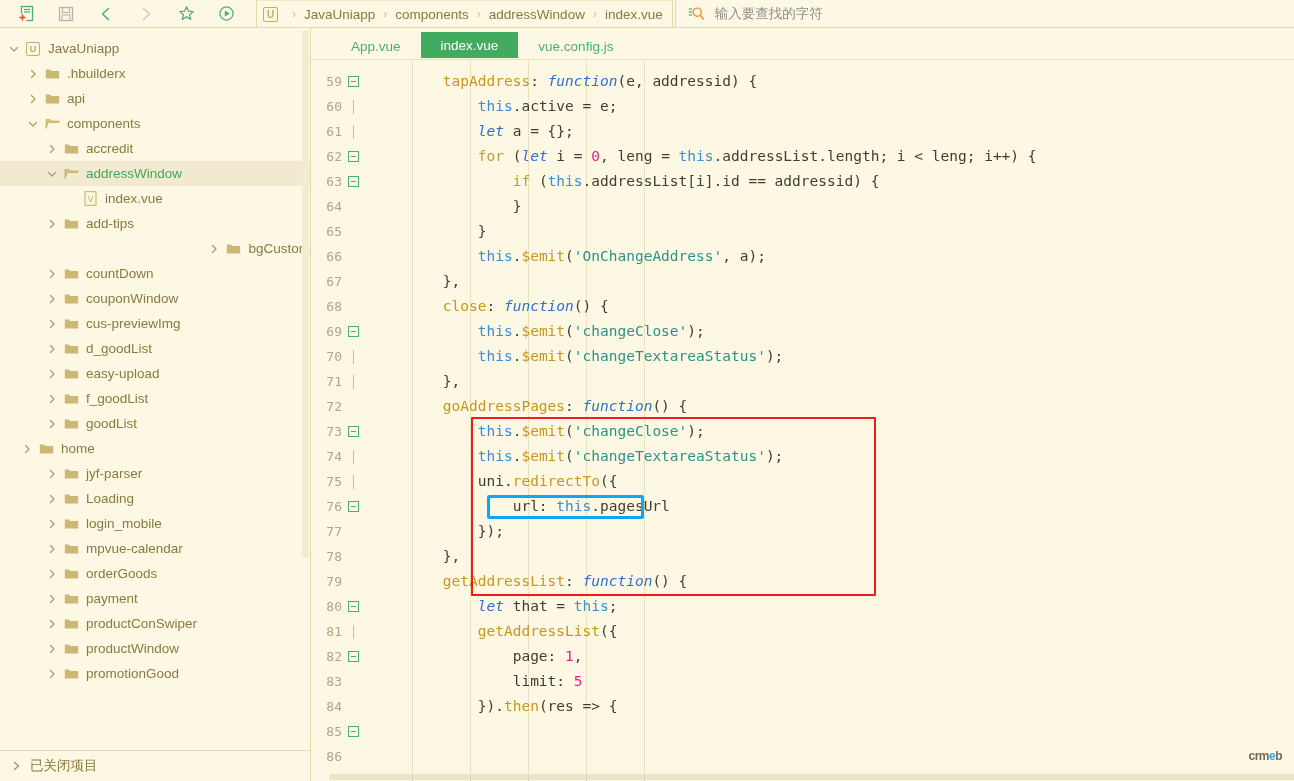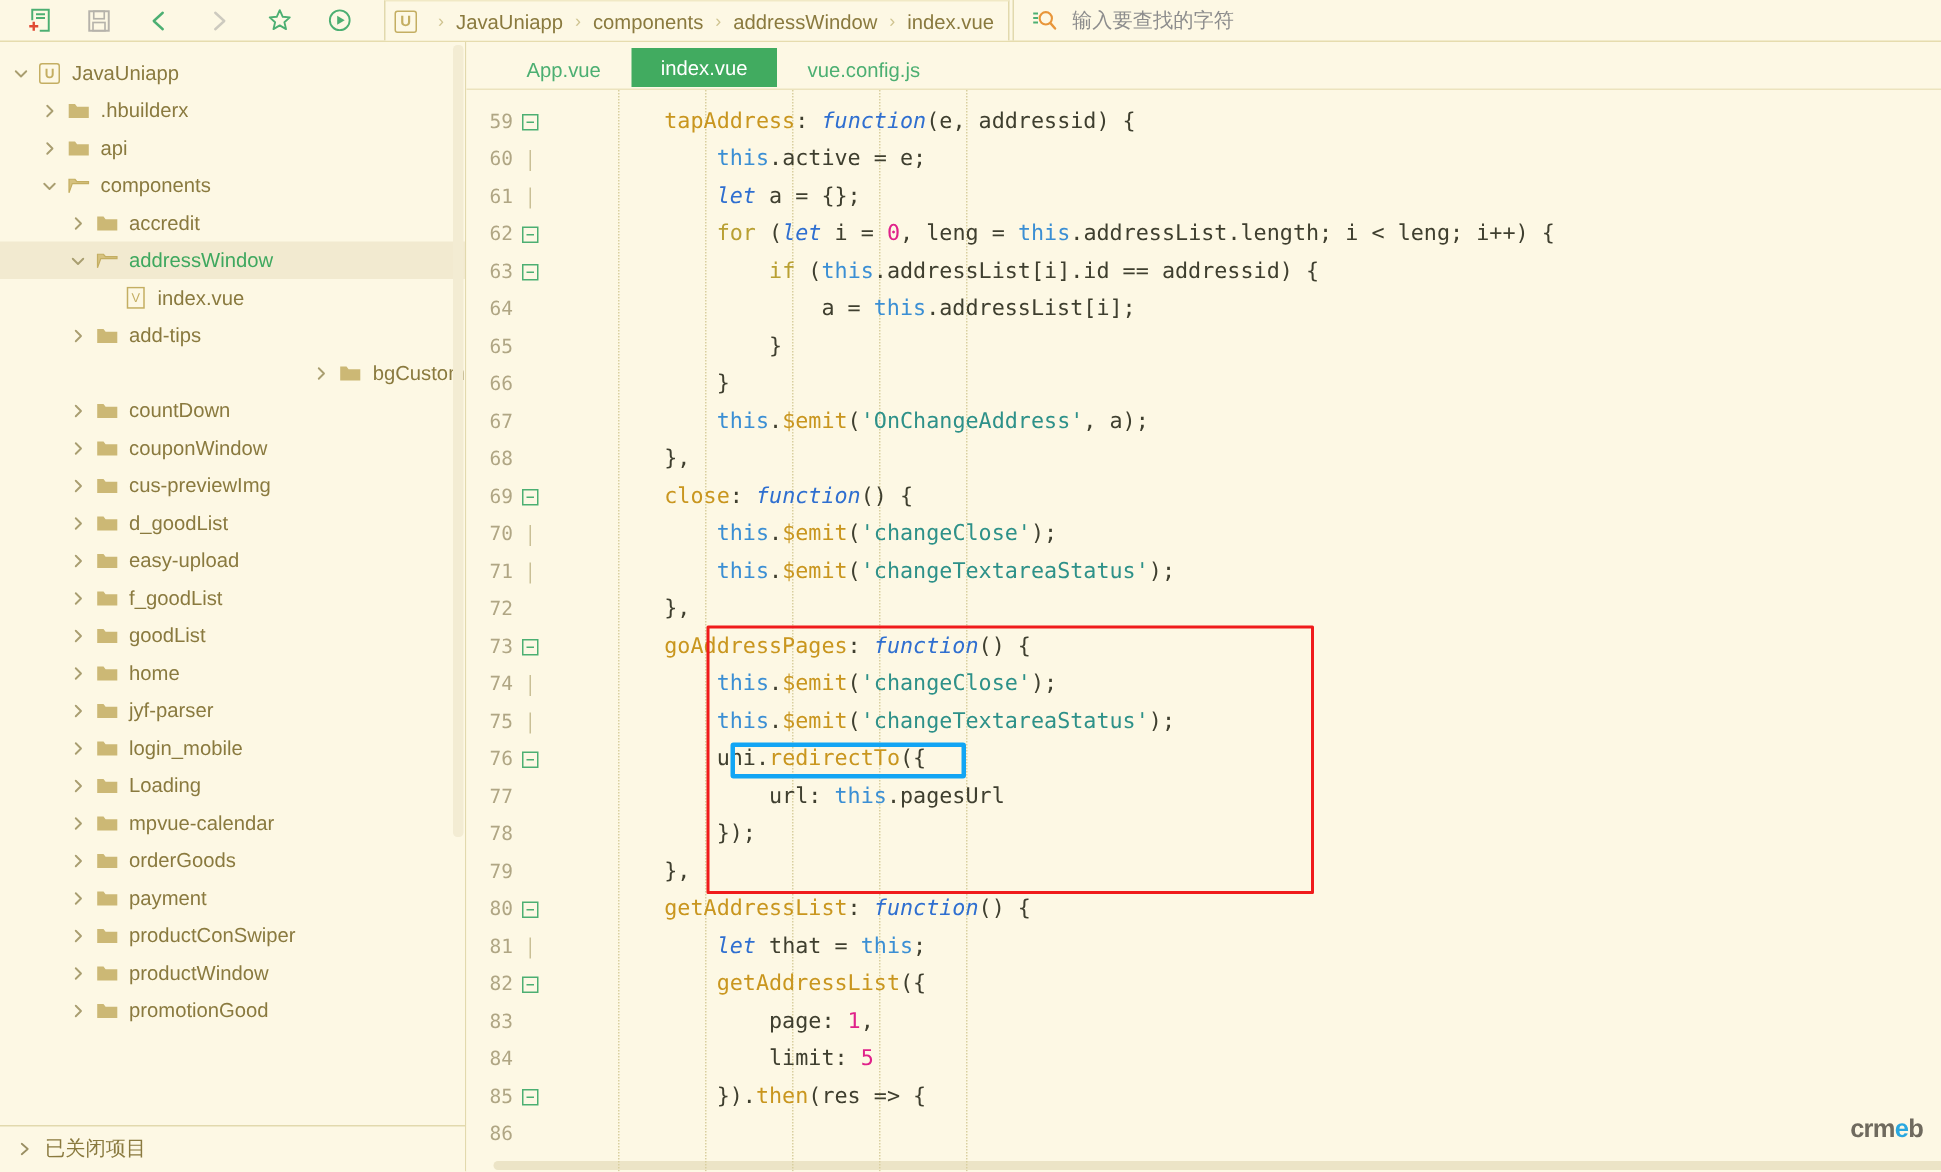--- a/index.html
+++ b/index.html
@@ -310,21 +310,21 @@
     z-index: 6;
     pointer-events: none;
     border-radius: 2px;
   }
 
   .watermark {
     position: absolute;
     right: 12px;
     bottom: 18px;
     font-family: "Liberation Sans", sans-serif;
-    font-size: 17px;
+    font-size: 12px;
     font-weight: bold;
     color: #6f6a5e;
     letter-spacing: -0.5px;
     z-index: 8;
     user-select: none;
     text-align: center;
   }
   .watermark .e { color: #29a8e0; }
 
   .editor-hscroll {
@@ -622,21 +622,21 @@
                 <polyline points="3.5,1.5 7,5 3.5,8.5" fill="none" stroke="#a99e70" stroke-width="1.25" stroke-linecap="round" stroke-linejoin="round"></polyline>
               </svg>
             </span>
             <span class="ico">
               <svg width="15" height="13" viewBox="0 0 15 13">
                 <path d="M0.8 11.6 V2.4 h4.2 l1.4 1.7 H14.2 v7.5 Z" fill="#ccb875"></path>
               </svg>
             </span>
             <span class="node-label">goodList</span>
           </div>
-          <div class="node" style="padding-left: 44px;">
+          <div class="node" style="padding-left: 19px;">
             <span class="arrow">
               <svg width="10" height="10" viewBox="0 0 10 10">
                 <polyline points="3.5,1.5 7,5 3.5,8.5" fill="none" stroke="#a99e70" stroke-width="1.25" stroke-linecap="round" stroke-linejoin="round"></polyline>
               </svg>
             </span>
             <span class="ico">
               <svg width="15" height="13" viewBox="0 0 15 13">
                 <path d="M0.8 11.6 V2.4 h4.2 l1.4 1.7 H14.2 v7.5 Z" fill="#ccb875"></path>
               </svg>
             </span>
@@ -659,34 +659,34 @@
             <span class="arrow">
               <svg width="10" height="10" viewBox="0 0 10 10">
                 <polyline points="3.5,1.5 7,5 3.5,8.5" fill="none" stroke="#a99e70" stroke-width="1.25" stroke-linecap="round" stroke-linejoin="round"></polyline>
               </svg>
             </span>
             <span class="ico">
               <svg width="15" height="13" viewBox="0 0 15 13">
                 <path d="M0.8 11.6 V2.4 h4.2 l1.4 1.7 H14.2 v7.5 Z" fill="#ccb875"></path>
               </svg>
             </span>
+            <span class="node-label">Loading</span>
+          </div>
+          <div class="node" style="padding-left: 44px;">
+            <span class="arrow">
+              <svg width="10" height="10" viewBox="0 0 10 10">
+                <polyline points="3.5,1.5 7,5 3.5,8.5" fill="none" stroke="#a99e70" stroke-width="1.25" stroke-linecap="round" stroke-linejoin="round"></polyline>
+              </svg>
+            </span>
+            <span class="ico">
+              <svg width="15" height="13" viewBox="0 0 15 13">
+                <path d="M0.8 11.6 V2.4 h4.2 l1.4 1.7 H14.2 v7.5 Z" fill="#ccb875"></path>
+              </svg>
+            </span>
             <span class="node-label">login_mobile</span>
-          </div>
-          <div class="node" style="padding-left: 44px;">
-            <span class="arrow">
-              <svg width="10" height="10" viewBox="0 0 10 10">
-                <polyline points="3.5,1.5 7,5 3.5,8.5" fill="none" stroke="#a99e70" stroke-width="1.25" stroke-linecap="round" stroke-linejoin="round"></polyline>
-              </svg>
-            </span>
-            <span class="ico">
-              <svg width="15" height="13" viewBox="0 0 15 13">
-                <path d="M0.8 11.6 V2.4 h4.2 l1.4 1.7 H14.2 v7.5 Z" fill="#ccb875"></path>
-              </svg>
-            </span>
-            <span class="node-label">Loading</span>
           </div>
           <div class="node" style="padding-left: 44px;">
             <span class="arrow">
               <svg width="10" height="10" viewBox="0 0 10 10">
                 <polyline points="3.5,1.5 7,5 3.5,8.5" fill="none" stroke="#a99e70" stroke-width="1.25" stroke-linecap="round" stroke-linejoin="round"></polyline>
               </svg>
             </span>
             <span class="ico">
               <svg width="15" height="13" viewBox="0 0 15 13">
                 <path d="M0.8 11.6 V2.4 h4.2 l1.4 1.7 H14.2 v7.5 Z" fill="#ccb875"></path>
@@ -920,21 +920,20 @@
             <div class="guide" style="left:107px;"></div>
             <div class="guide" style="left:165px;"></div>
             <div class="guide" style="left:223px;"></div>
             <div class="guide" style="left:281px;"></div>
           </div>
         <div class="codeline"><span>        </span><span class="t-fn">tapAddress</span><span>: </span><span class="t-key">function</span><span>(e, addressid) {</span></div>
             <div class="codeline"><span>            </span><span class="t-this">this</span><span>.active = e;</span></div>
             <div class="codeline"><span>            </span><span class="t-key">let</span><span> a = {};</span></div>
             <div class="codeline"><span>            </span><span class="t-kw">for</span><span> (</span><span class="t-key">let</span><span> i = </span><span class="t-num">0</span><span>, leng = </span><span class="t-this">this</span><span>.addressList.length; i &lt; leng; i++) {</span></div>
             <div class="codeline"><span>                </span><span class="t-kw">if</span><span> (</span><span class="t-this">this</span><span>.addressList[i].id == addressid) {</span></div>
-            <div class="codeline"><span>                    a = </span><span class="t-this">this</span><span>.addressList[i];</span></div>
             <div class="codeline"><span>                }</span></div>
             <div class="codeline"><span>            }</span></div>
             <div class="codeline"><span>            </span><span class="t-this">this</span><span>.</span><span class="t-fn">$emit</span><span>(</span><span class="t-str">'OnChangeAddress'</span><span>, a);</span></div>
             <div class="codeline"><span>        },</span></div>
             <div class="codeline"><span>        </span><span class="t-fn">close</span><span>: </span><span class="t-key">function</span><span>() {</span></div>
             <div class="codeline"><span>            </span><span class="t-this">this</span><span>.</span><span class="t-fn">$emit</span><span>(</span><span class="t-str">'changeClose'</span><span>);</span></div>
             <div class="codeline"><span>            </span><span class="t-this">this</span><span>.</span><span class="t-fn">$emit</span><span>(</span><span class="t-str">'changeTextareaStatus'</span><span>);</span></div>
             <div class="codeline"><span>        },</span></div>
             <div class="codeline"><span>        </span><span class="t-fn">goAddressPages</span><span>: </span><span class="t-key">function</span><span>() {</span></div>
             <div class="codeline"><span>            </span><span class="t-this">this</span><span>.</span><span class="t-fn">$emit</span><span>(</span><span class="t-str">'changeClose'</span><span>);</span></div>

